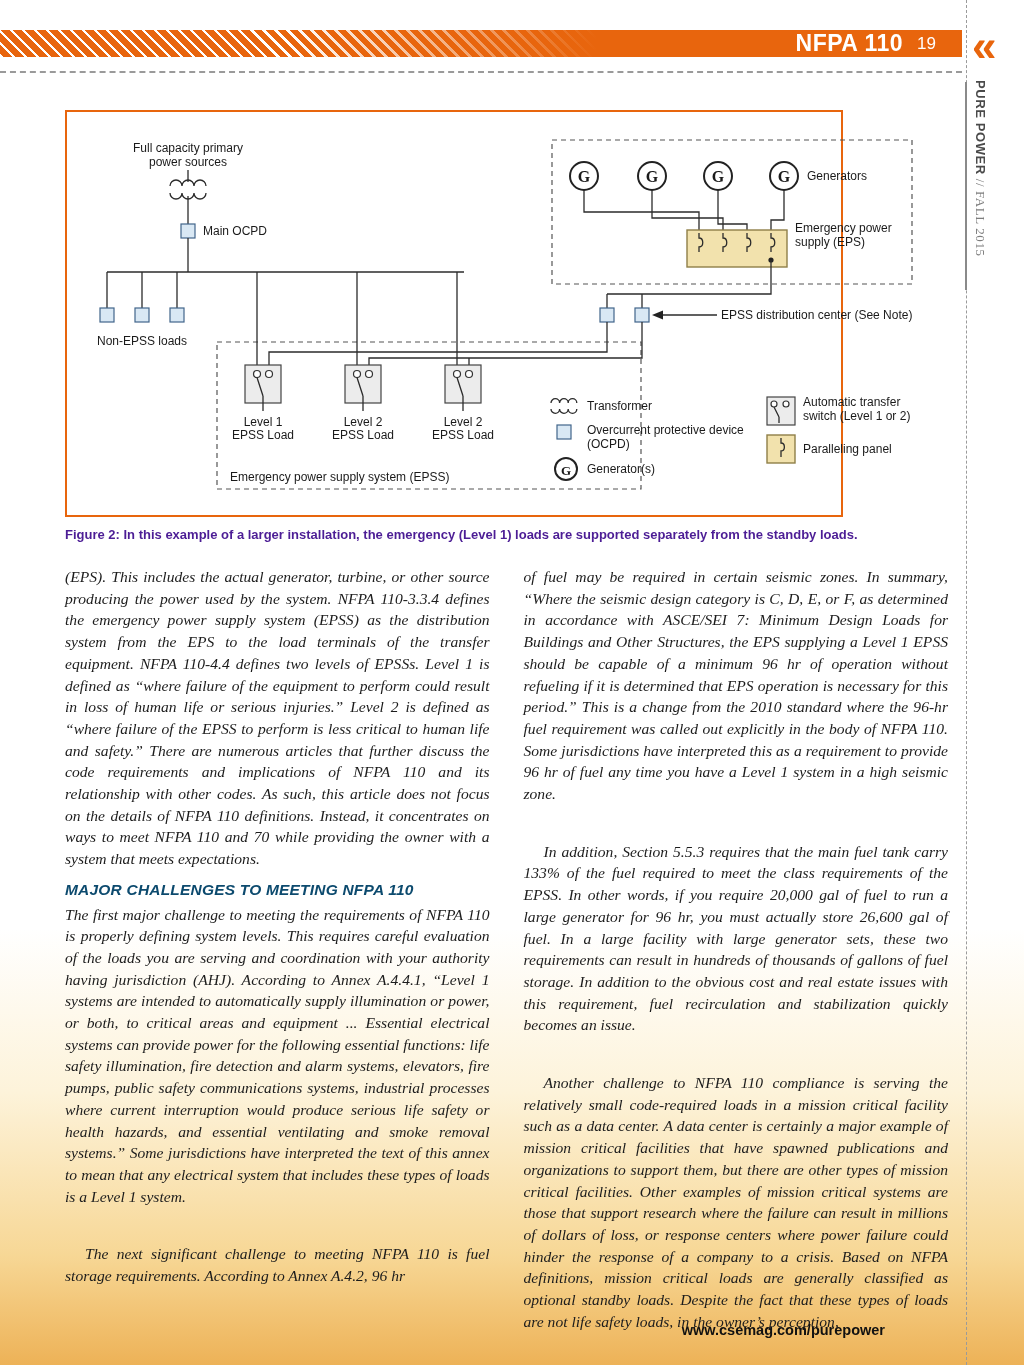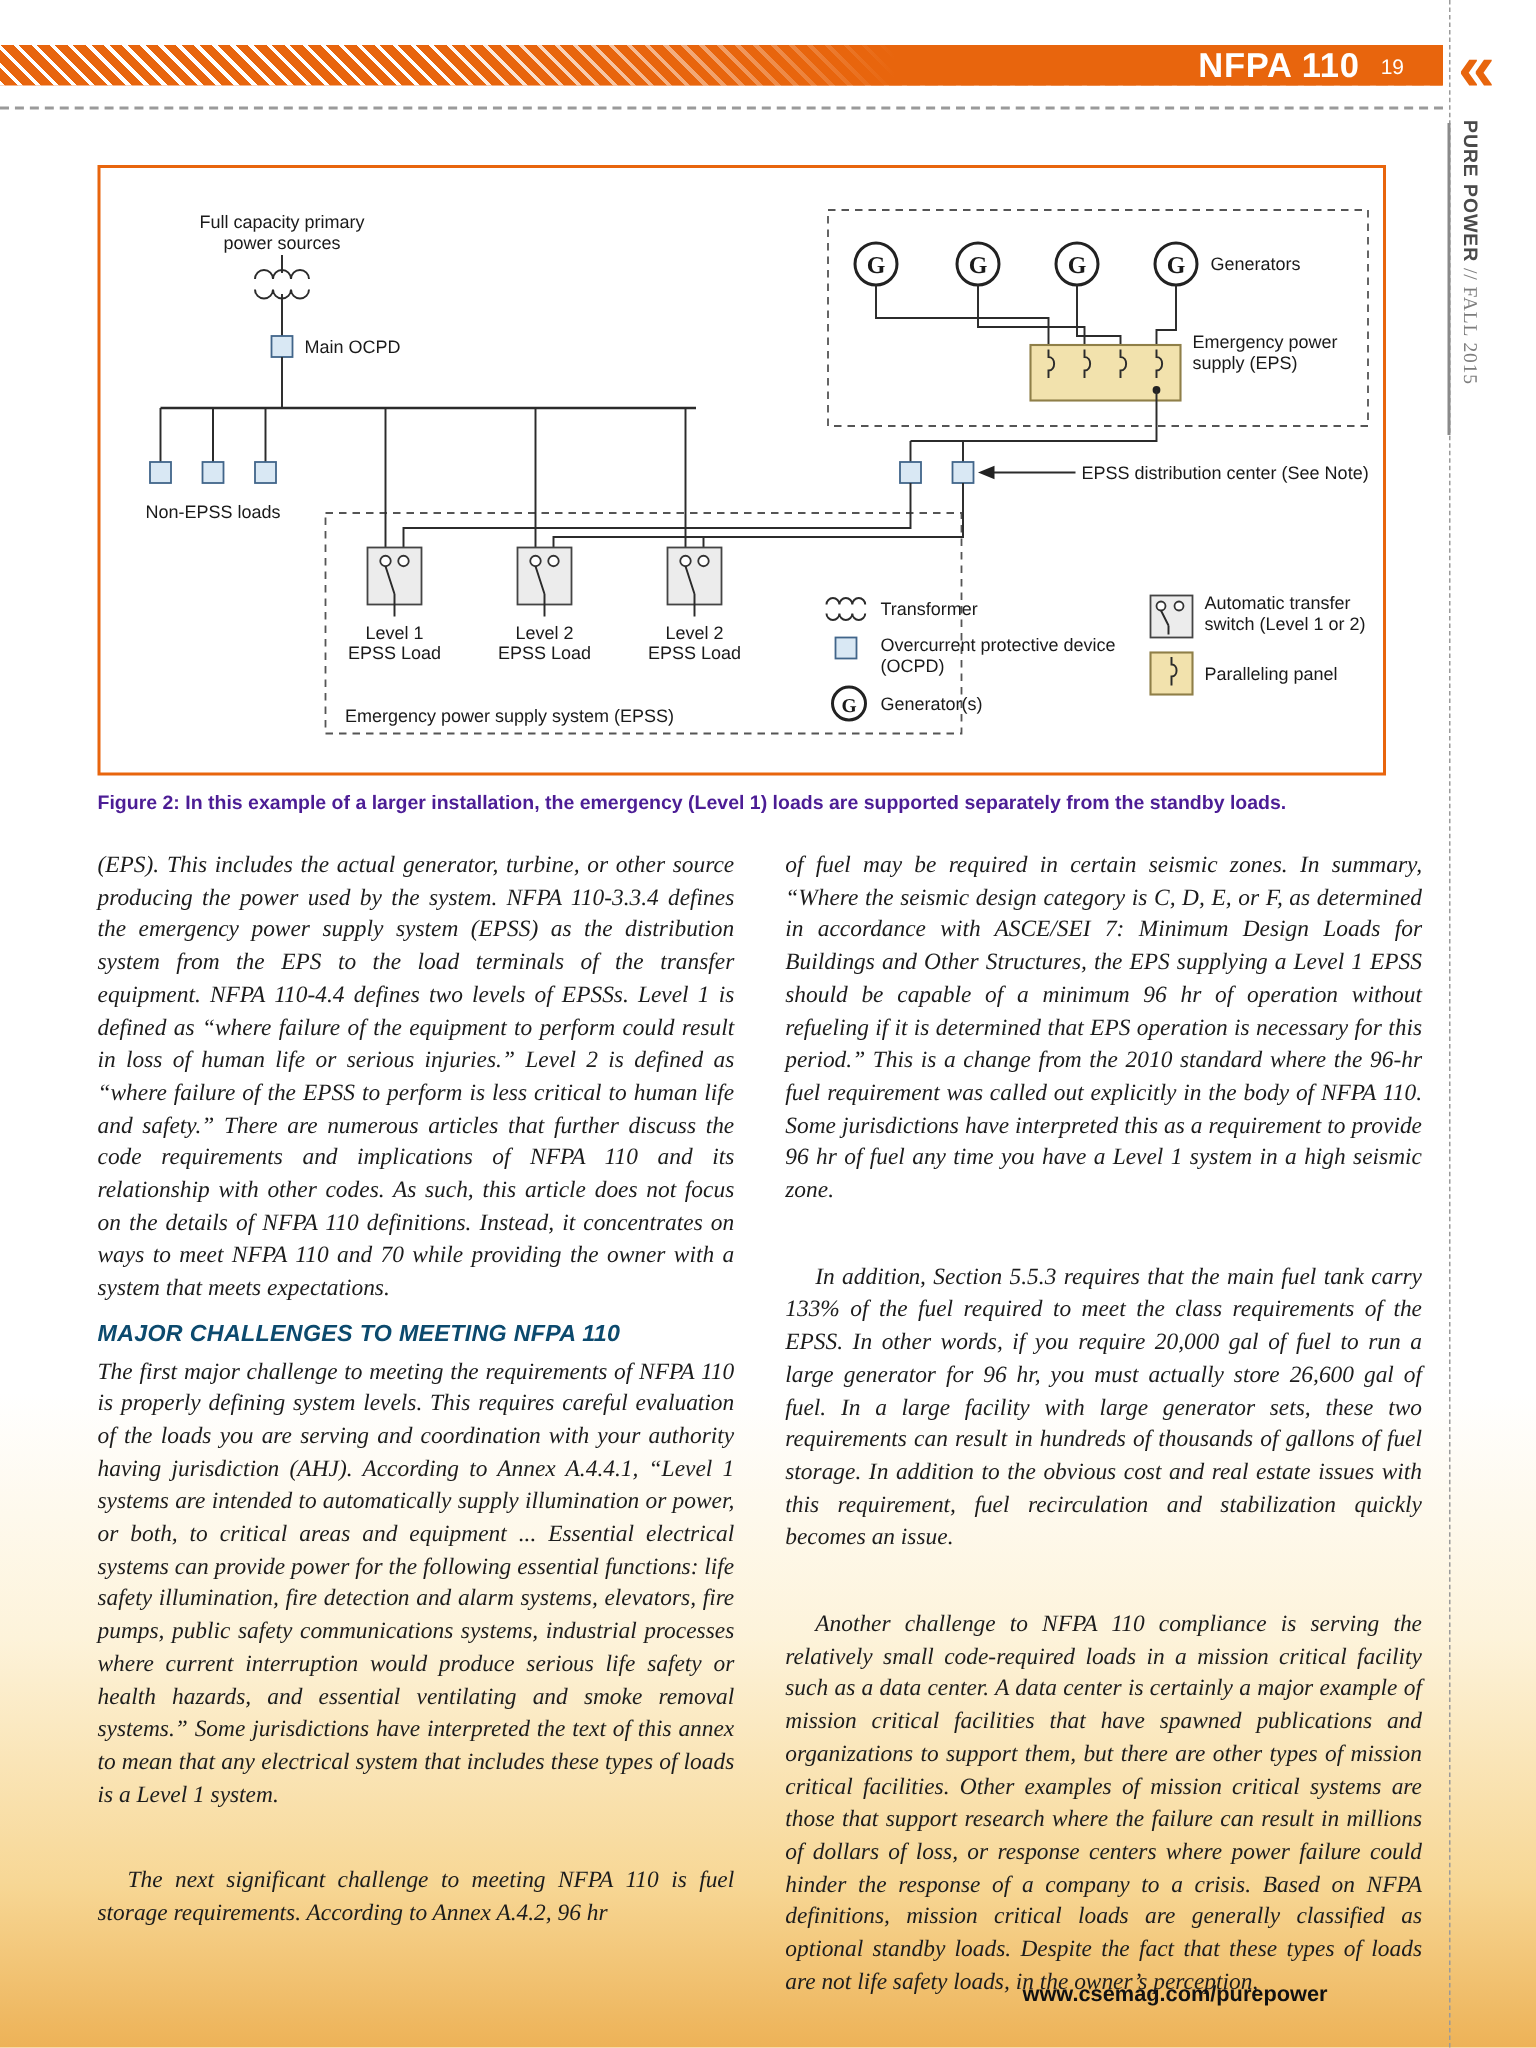--- a/index.html
+++ b/index.html
@@ -9,30 +9,30 @@
     font-family: "Liberation Serif", serif;
     background: linear-gradient(180deg,#ffffff 0%,#ffffff 68%,#fdf3da 80%,#f7d795 92%,#edb257 100%);
     overflow: hidden;
   }
   
   .header-bar { position:absolute; left:0; top:30px; width:962px; height:27px; background:#e8650d; }
   .header-stripes { position:absolute; inset:0; background:repeating-linear-gradient(45deg,#ffffff 0 2.5px,rgba(255,255,255,0) 2.5px 8.5px); }
   .header-fade { position:absolute; inset:0; background:linear-gradient(90deg,rgba(232,101,13,0) 30%,#e8650d 62%); }
   .header-text { position:absolute; inset:0; display:flex; align-items:center; justify-content:flex-end; padding-right:26px; gap:14px; font-family:"Liberation Sans",sans-serif; color:#fff; }
   .header-title { font-size:23px; font-weight:bold; letter-spacing:0.5px; }
-  .header-page { font-size:14px; }
+  .header-page { font-size:17px; }
   .header-chevrons { position:absolute; left:972px; top:24px; color:#e8650d; font-size:44px; font-weight:bold; font-family:"Liberation Sans",sans-serif; line-height:1; }
   .header-rule { position:absolute; left:0; top:71px; width:962px; border-top:2px dashed #9a9a9a; }
   .side-dash { position:absolute; left:966px; top:0; height:1365px; border-left:1px dashed #9a9a9a; }
   .side-solid { position:absolute; left:965px; top:82px; height:208px; border-left:2px solid #8a8a8a; }
   .sidebar-vert { position:absolute; left:972px; top:80px; writing-mode:vertical-rl; white-space:nowrap; font-size:13px; letter-spacing:0.6px; }
   .sidebar-brand { font-family:"Liberation Sans",sans-serif; font-weight:bold; color:#4a4a4a; }
   .sidebar-issue { font-family:"Liberation Serif",serif; color:#7d7d7d; }
   
-  .figure-box { position:absolute; left:65px; top:110px; width:859px; height:407px; border:2px solid #e8650d; background:#fff; }
+  .figure-box { position:absolute; left:65px; top:110px; width:778px; height:407px; border:2px solid #e8650d; background:#fff; }
   .figure-caption { position:absolute; left:65px; top:527px; width:878px; font-family:"Liberation Sans",sans-serif; font-weight:bold; font-size:13px; color:#4c1d95; }
   .diagram text { font-family:"Liberation Sans",sans-serif; font-size:12px; fill:#1a1a1a; }
   .diagram .gtxt { font-family:"Liberation Serif",serif; font-weight:bold; font-size:16px; }
   .ln { stroke:#2b2b2b; stroke-width:1.3; fill:none; }
   .bus { stroke:#2b2b2b; stroke-width:1.6; fill:none; }
   .sq { fill:#d9e8f4; stroke:#41658a; stroke-width:1.2; }
   .atsbox { fill:#ececec; stroke:#444; stroke-width:1.2; }
   .atscirc { fill:#fff; stroke:#333; stroke-width:1.2; }
   .gen { fill:#fff; stroke:#222; stroke-width:2; }
   .panel { fill:#f2e2ad; stroke:#8f7f48; stroke-width:1.4; }

